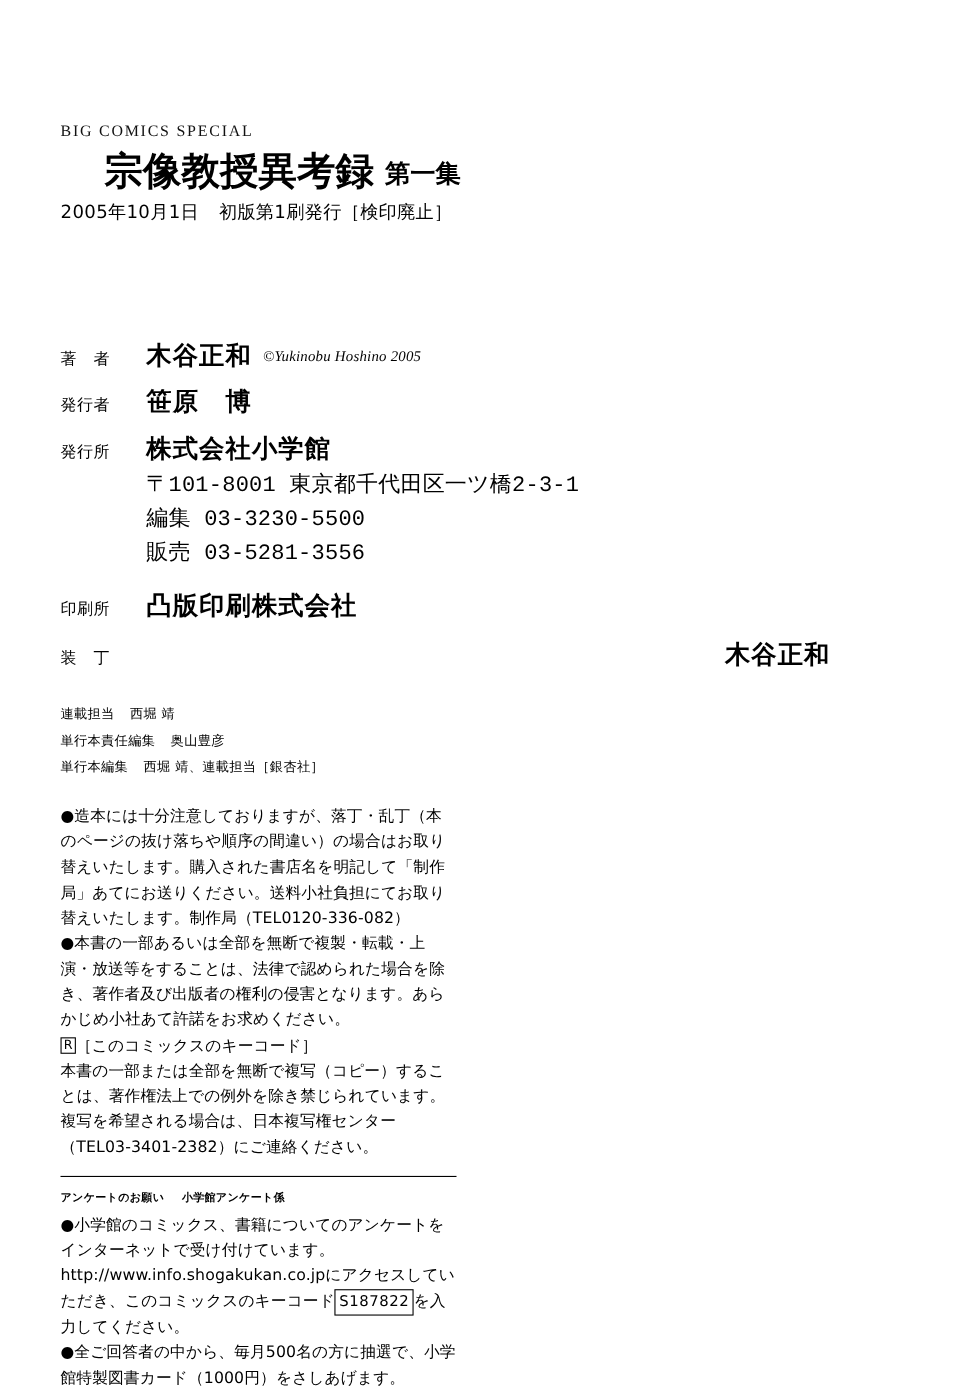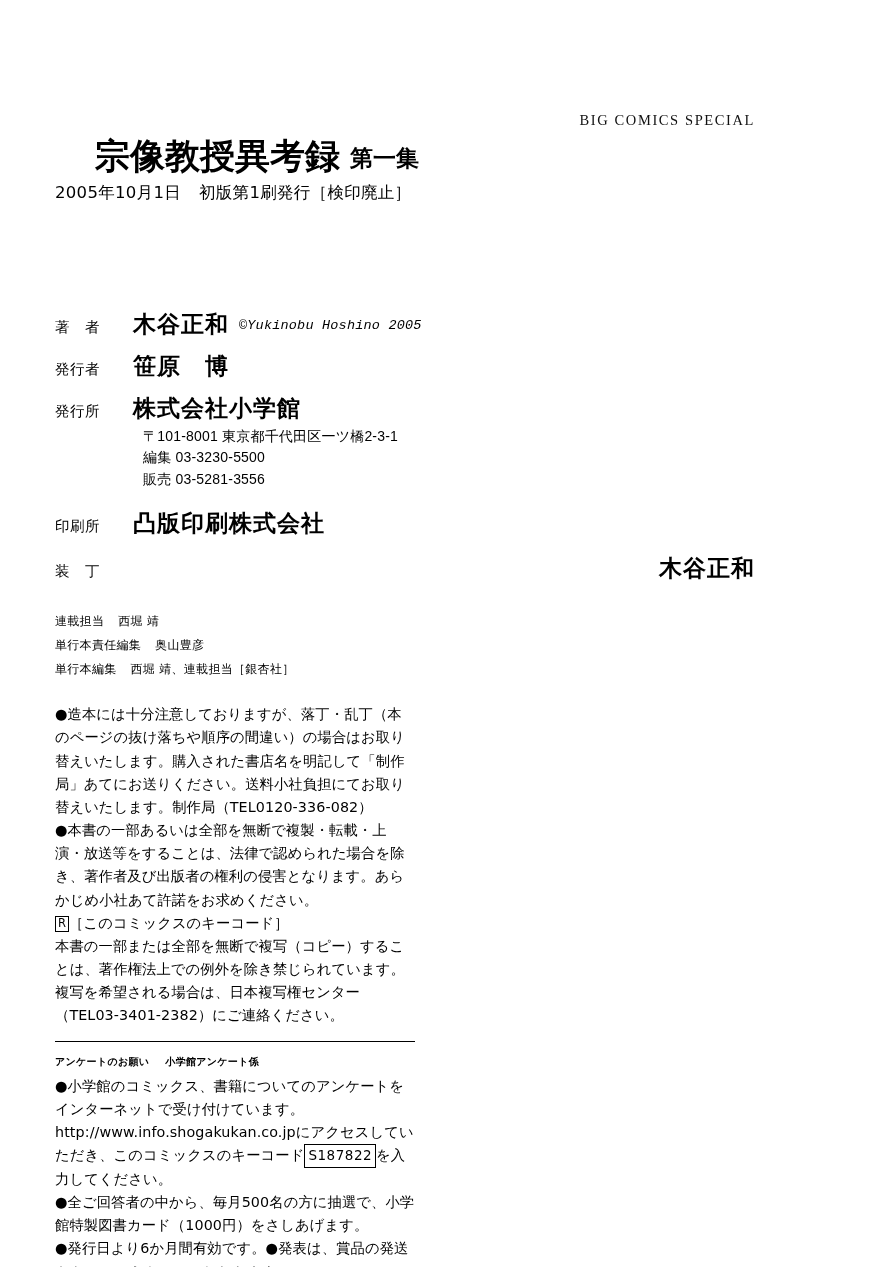--- a/index.html
+++ b/index.html
@@ -30,21 +30,20 @@
   }
 
   
   .imprint-line {
     font-family: "Liberation Serif", serif;
     font-size: 14.5px;
     letter-spacing: 1.6px;
     font-weight: 400;
     color: #111;
     margin-bottom: 9px;
-    text-align: right;
   }
   .book-title {
     font-family: "DejaVu Sans", sans-serif;
     font-weight: bold;
     font-size: 35px;
     letter-spacing: 0px;
     line-height: 1.05;
     white-space: nowrap;
     margin-left: 40px;
   }
@@ -82,34 +81,34 @@
     color: #000;
   }
   .credit-value {
     font-family: "DejaVu Sans", sans-serif;
     font-weight: bold;
     font-size: 23px;
     letter-spacing: 1px;
     line-height: 1.1;
   }
   .copyline {
-    font-family: Liberation Mono, monospace;
+    font-family: Liberation Serif, serif;
     font-style: italic;
     font-size: 13.5px;
     font-weight: normal;
     letter-spacing: 0.2px;
     padding-left: 10px;
     position: relative;
     top: -3px;
   }
   .sub-lines {
     margin-top: 4px;
-    margin-left: 10px;
-    font-family: Liberation Sans, sans-serif;
-    font-size: 14px;
+    margin-left: 0px;
+    font-family: Liberation Mono, monospace;
+    font-size: 20px;
     line-height: 1.55;
     letter-spacing: 0.2px;
     font-weight: normal;
   }
   .credit-block {
     display: flex;
     flex-direction: column;
   }
 
   

